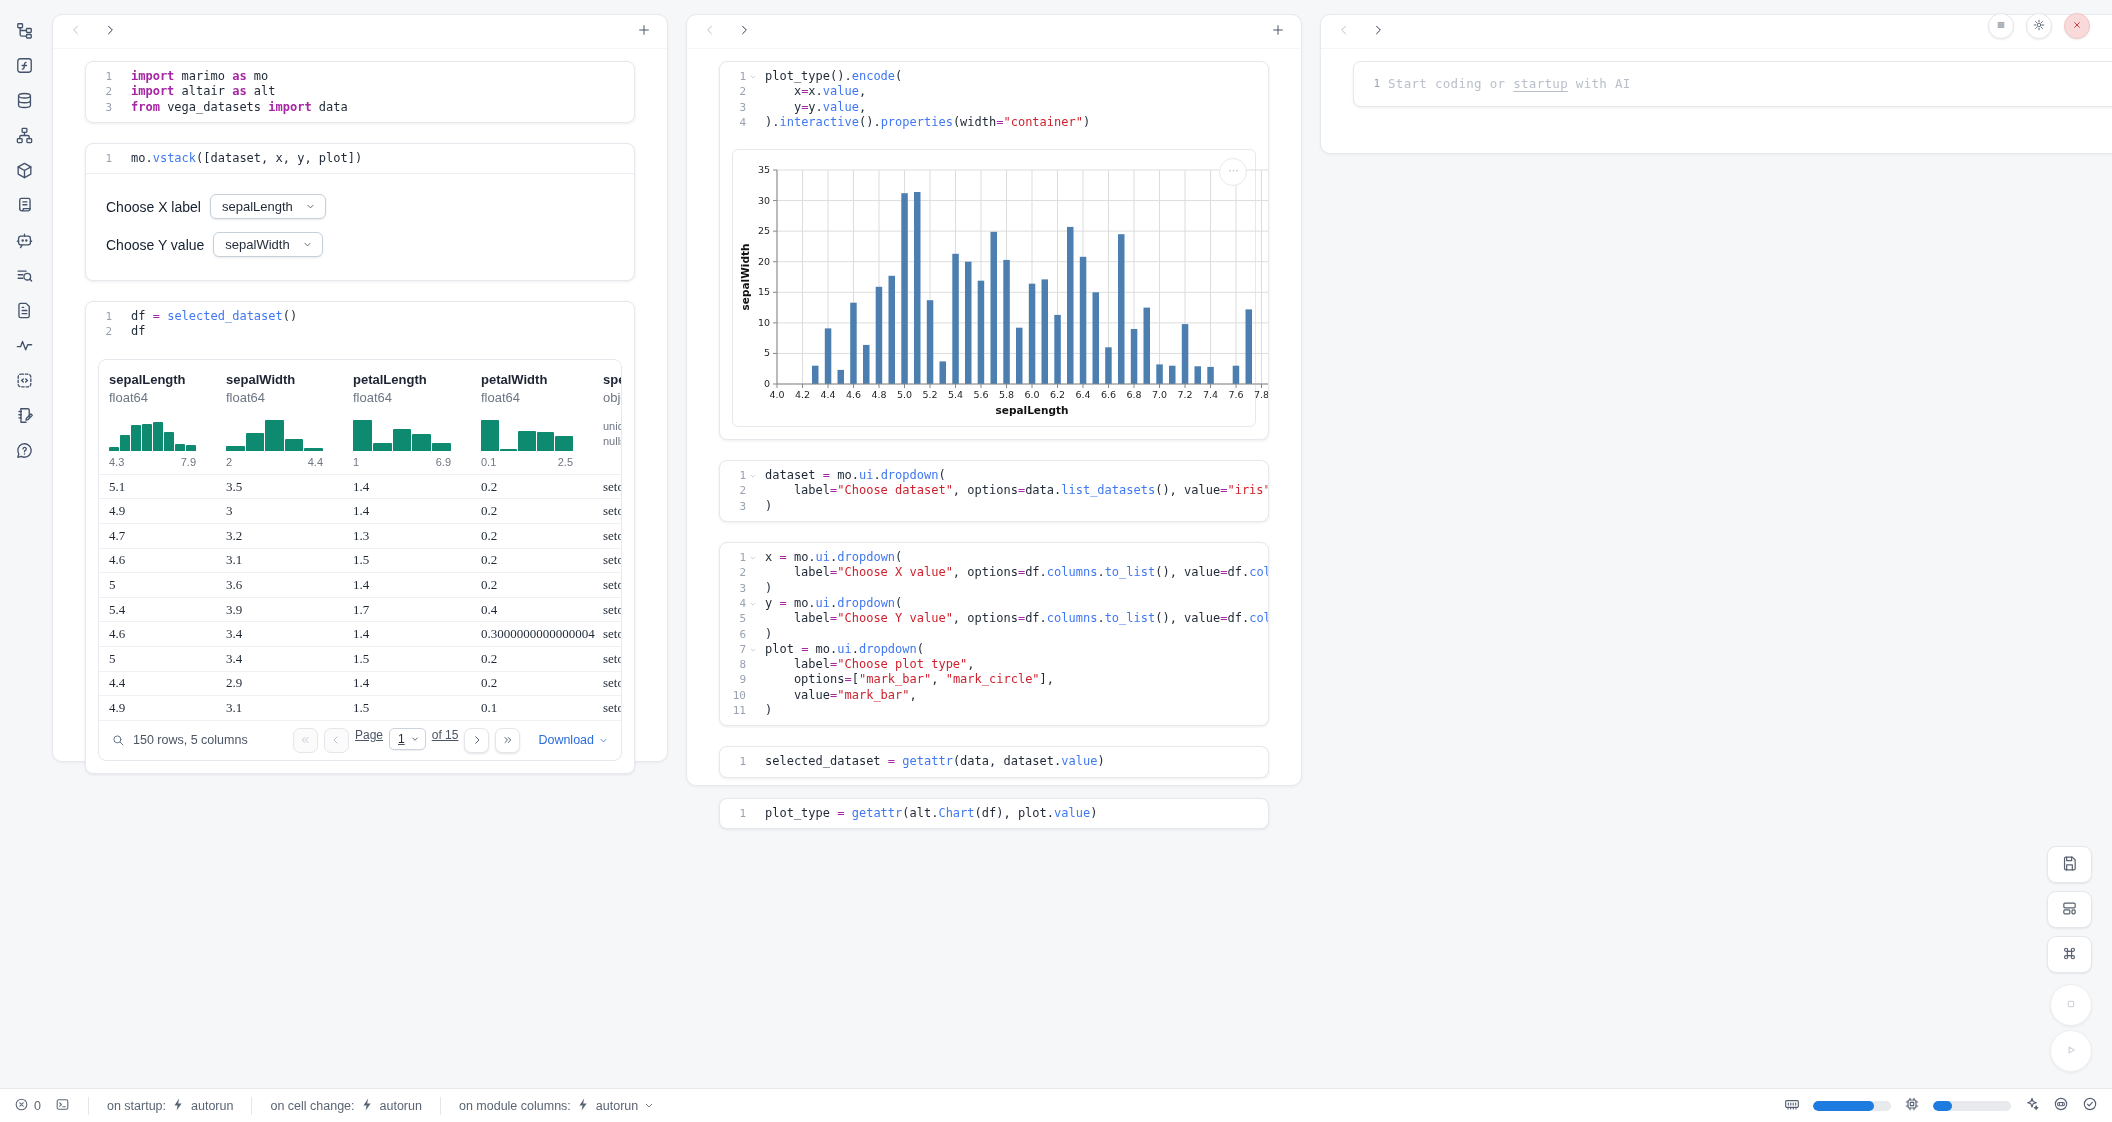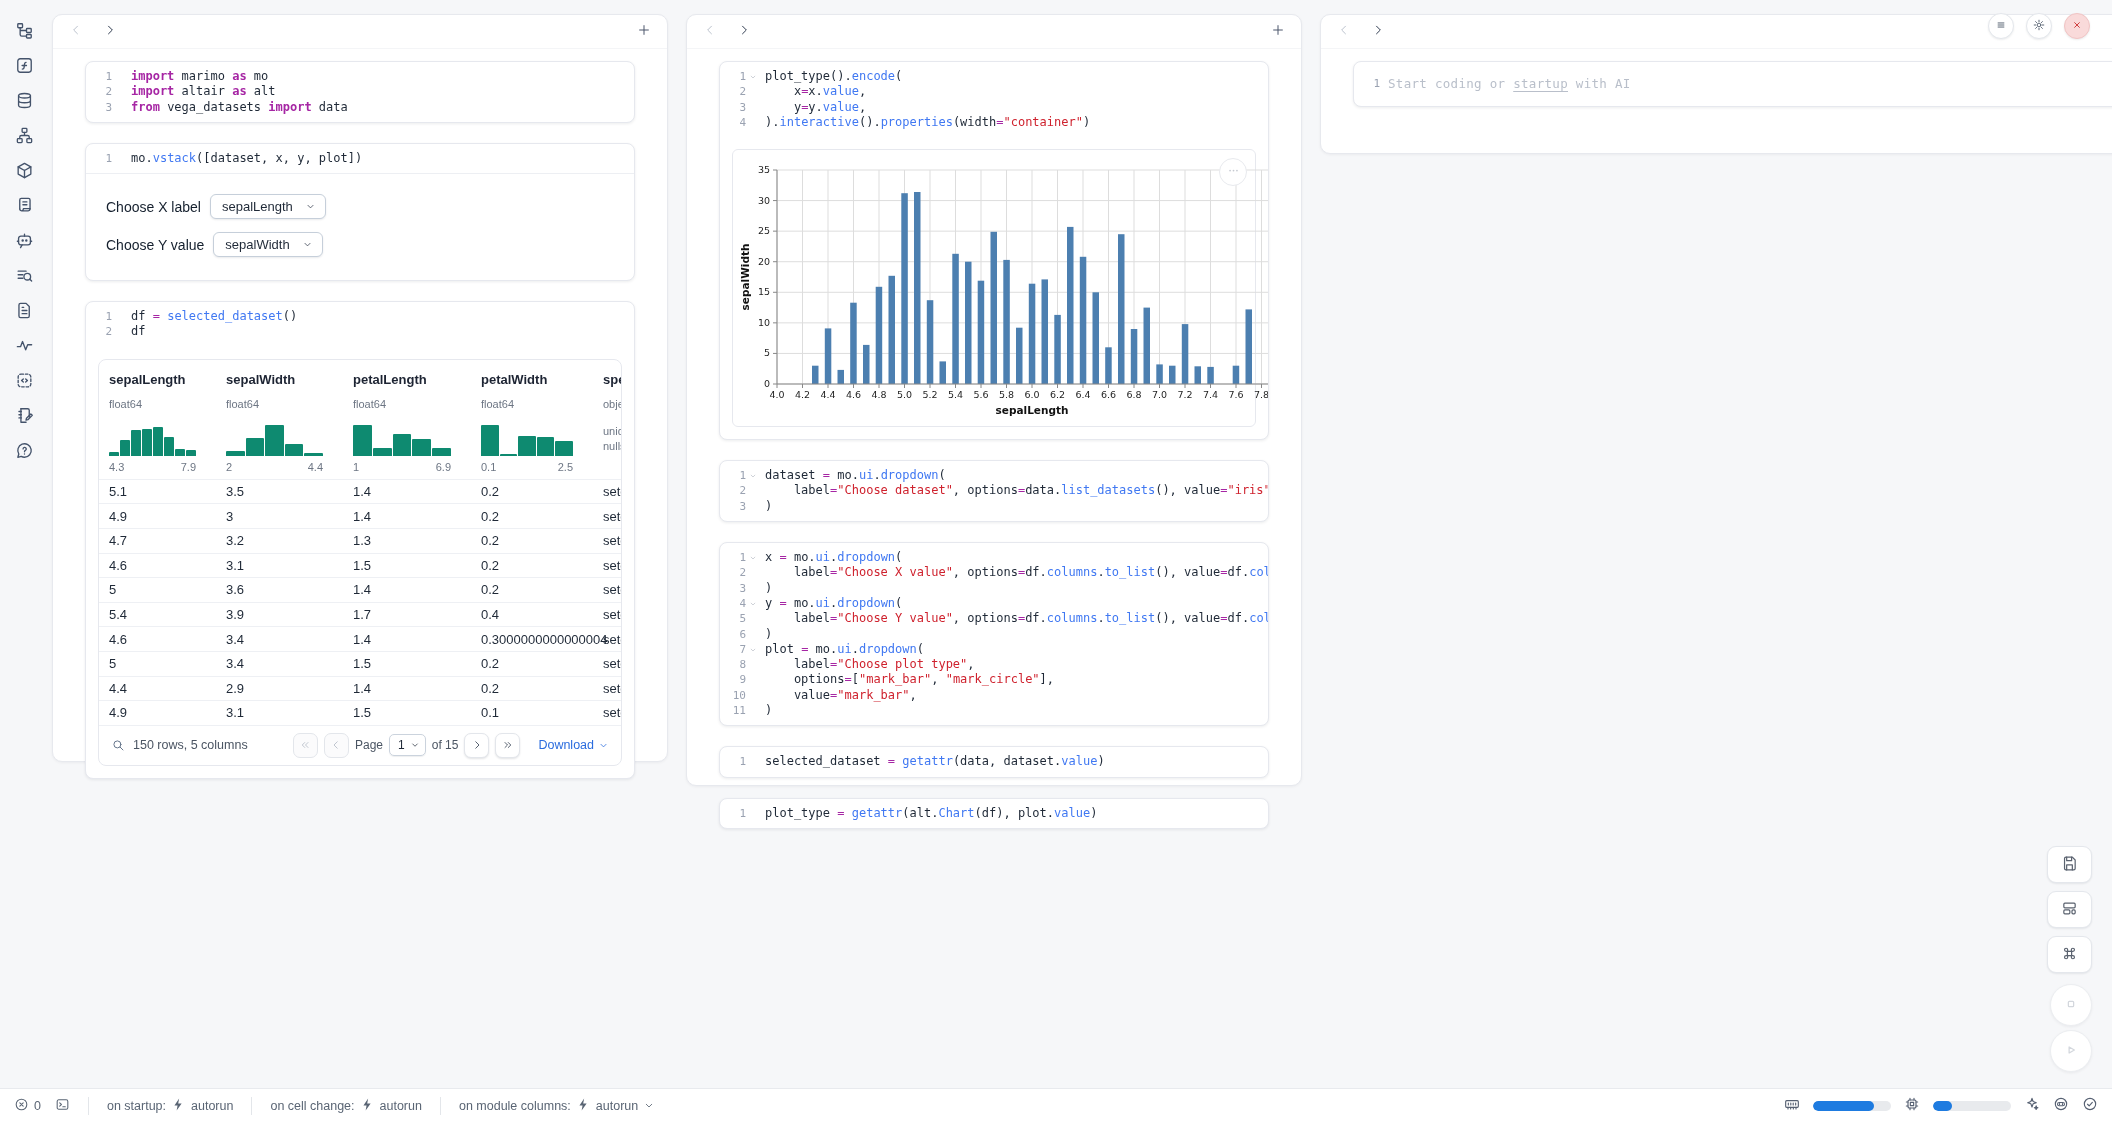--- a/index.html
+++ b/index.html
@@ -47,33 +47,33 @@
   .select { height:25px; display:inline-flex; align-items:center; justify-content:space-between;
     gap:12px; border:1px solid #c6cfda; border-radius:6px; padding:0 9px 0 11px; font-size:13px;
     color:#1f2937; background:#fff; box-shadow:0 1px 2px rgba(16,24,40,.09); cursor:pointer; }
   .select .chev { color:#374151; display:flex; } .select .chev svg { width:11px; height:11px; }
 
   
   .table-box { margin:12px; border:1px solid #e6e8ee; border-radius:8px; overflow:hidden; }
   .t-head { display:flex; padding:12px 10px 6px; overflow:hidden; }
   .t-col { flex:none; padding-right:14px; }
   .t-name { font-weight:bold; font-size:13px; color:#1d2433; }
-  .t-type { font-size:11px; color:#6d7684; margin-top:11px; }
+  .t-type { font-size:13px; color:#6d7684; margin-top:3px; }
   .t-meta { font-size:11px; color:#6d7684; margin-top:14px; line-height:15px; }
   .hist { margin-top:10px; height:36px; display:flex; align-items:flex-end; gap:1px; padding-right:16px; }
   .hist .hb { flex:1; border-radius:1px 1px 0 0; }
   .t-range { display:flex; justify-content:space-between; font-size:11px; color:#6d7684;
     margin-top:5px; padding-right:16px; }
   .t-row { display:flex; border-top:1px solid #eef0f4; padding:0 10px; height:24.6px;
     align-items:center; font-size:13px; color:#1f2937; overflow:hidden; }
-  .t-cell { flex:none; padding-right:14px; white-space:nowrap; }
+  .t-cell { flex:none; padding-right:14px; white-space:nowrap;font-family:Liberation Serif, serif; }
   .t-foot { display:flex; align-items:center; border-top:1px solid #eef0f4; padding:7px 12px; gap:8px;
     color:#4b5563; font-size:12.5px; }
   .t-foot .srch { color:#64748b; display:flex; } .t-foot .srch svg { width:14px; height:14px; }
-  .pager { margin-left:auto; display:flex; align-items:center; gap:6px; }
+  .pager { margin-left:auto; display:flex; align-items:flex-start; gap:6px;text-decoration:underline; }
   .pg { width:25px; height:25px; border:1px solid #e3e6eb; border-radius:7px; background:#fbfbfc;
     color:#b6bdc7; display:flex; align-items:center; justify-content:center; cursor:pointer; }
   .pg svg { width:12px; height:12px; }
   .pg.active { background:#fff; color:#3a4656; box-shadow:0 1px 2px rgba(16,24,40,.12); }
   .page-select { height:22px; border:1px solid #cbd3dd; border-radius:5px; padding:0 5px 0 8px;
     font-size:12px; display:flex; align-items:center; gap:5px; color:#1f2937;
     box-shadow:0 1px 1px rgba(16,24,40,.07); cursor:pointer; }
   .page-select svg { width:10px; height:10px; }
   .pager .ptxt { font-size:12px; color:#4b5563; }
   .download { color:#2b6cde; display:flex; align-items:center; gap:4px; margin-left:10px; cursor:pointer; }

